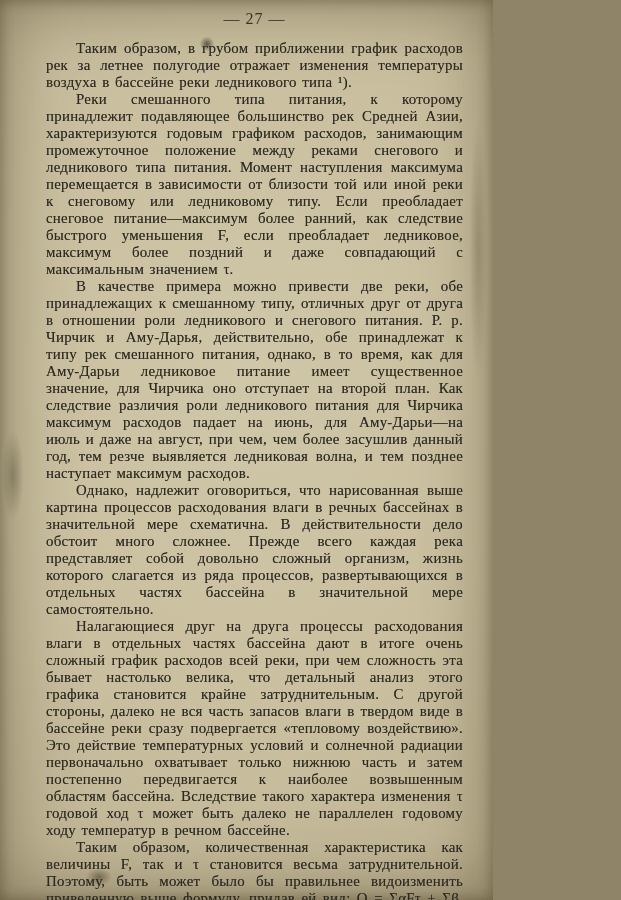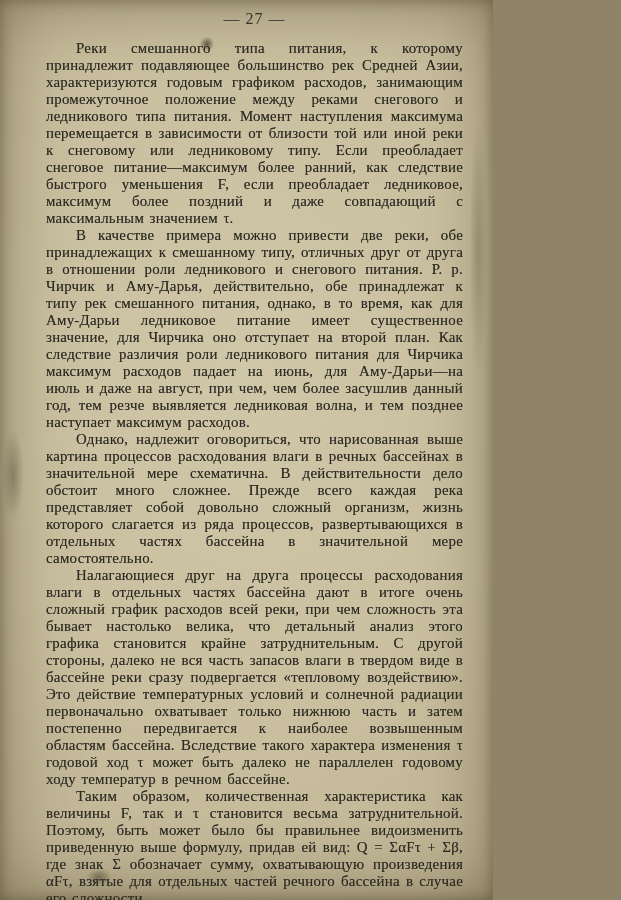--- a/index.html
+++ b/index.html
@@ -80,20 +80,21 @@
 
 <div class="scan">
   <span class="smudge a"></span>
   <span class="smudge b"></span>
   <span class="smudge c"></span>
   <span class="smudge d"></span>
 
   <div class="text-block">
     <div class="page-number">— 27 —</div>
 
+    <p class="body-par">Таким образом, в грубом приближении график расходов рек за летнее полугодие отражает изменения температуры воздуха в бассейне реки ледникового типа ¹).</p>
 
     <p class="body-par">Реки смешанного типа питания, к которому принадлежит подавляющее большинство рек Средней Азии, характеризуются годовым графиком расходов, занимающим промежуточное положение между реками снегового и ледникового типа питания. Момент наступления максимума перемещается в зависимости от близости той или иной реки к снеговому или ледниковому типу. Если преобладает снеговое питание—максимум более ранний, как следствие быстрого уменьшения F, если преобладает ледниковое, максимум более поздний и даже совпадающий с максимальным значением τ.</p>
 
     <p class="body-par">В качестве примера можно привести две реки, обе принадлежащих к смешанному типу, отличных друг от друга в отношении роли ледникового и снегового питания. Р. р. Чирчик и Аму-Дарья, действительно, обе принадлежат к типу рек смешанного питания, однако, в то время, как для Аму-Дарьи ледниковое питание имеет существенное значение, для Чирчика оно отступает на второй план. Как следствие различия роли ледникового питания для Чирчика максимум расходов падает на июнь, для Аму-Дарьи—на июль и даже на август, при чем, чем более засушлив данный год, тем резче выявляется ледниковая волна, и тем позднее наступает максимум расходов.</p>
 
     <p class="body-par">Однако, надлежит оговориться, что нарисованная выше картина процессов расходования влаги в речных бассейнах в значительной мере схематична. В действительности дело обстоит много сложнее. Прежде всего каждая река представляет собой довольно сложный организм, жизнь которого слагается из ряда процессов, развертывающихся в отдельных частях бассейна в значительной мере самостоятельно.</p>
 
     <p class="body-par">Налагающиеся друг на друга процессы расходования влаги в отдельных частях бассейна дают в итоге очень сложный график расходов всей реки, при чем сложность эта бывает настолько велика, что детальный анализ этого графика становится крайне затруднительным. С другой стороны, далеко не вся часть запасов влаги в твердом виде в бассейне реки сразу подвергается «тепловому воздействию». Это действие температурных условий и солнечной радиации первоначально охватывает только нижнюю часть и затем постепенно передвигается к наиболее возвышенным областям бассейна. Вследствие такого характера изменения τ годовой ход τ может быть далеко не параллелен годовому ходу температур в речном бассейне.</p>
 
     <p class="body-par">Таким образом, количественная характеристика как величины F, так и τ становится весьма затруднительной. Поэтому, быть может было бы правильнее видоизменить приведенную выше формулу, придав ей вид: Q = ΣαFτ + Σβ, где знак Σ обозначает сумму, охватывающую произведения αFτ, взятые для отдельных частей речного бассейна в случае его сложности.</p>

